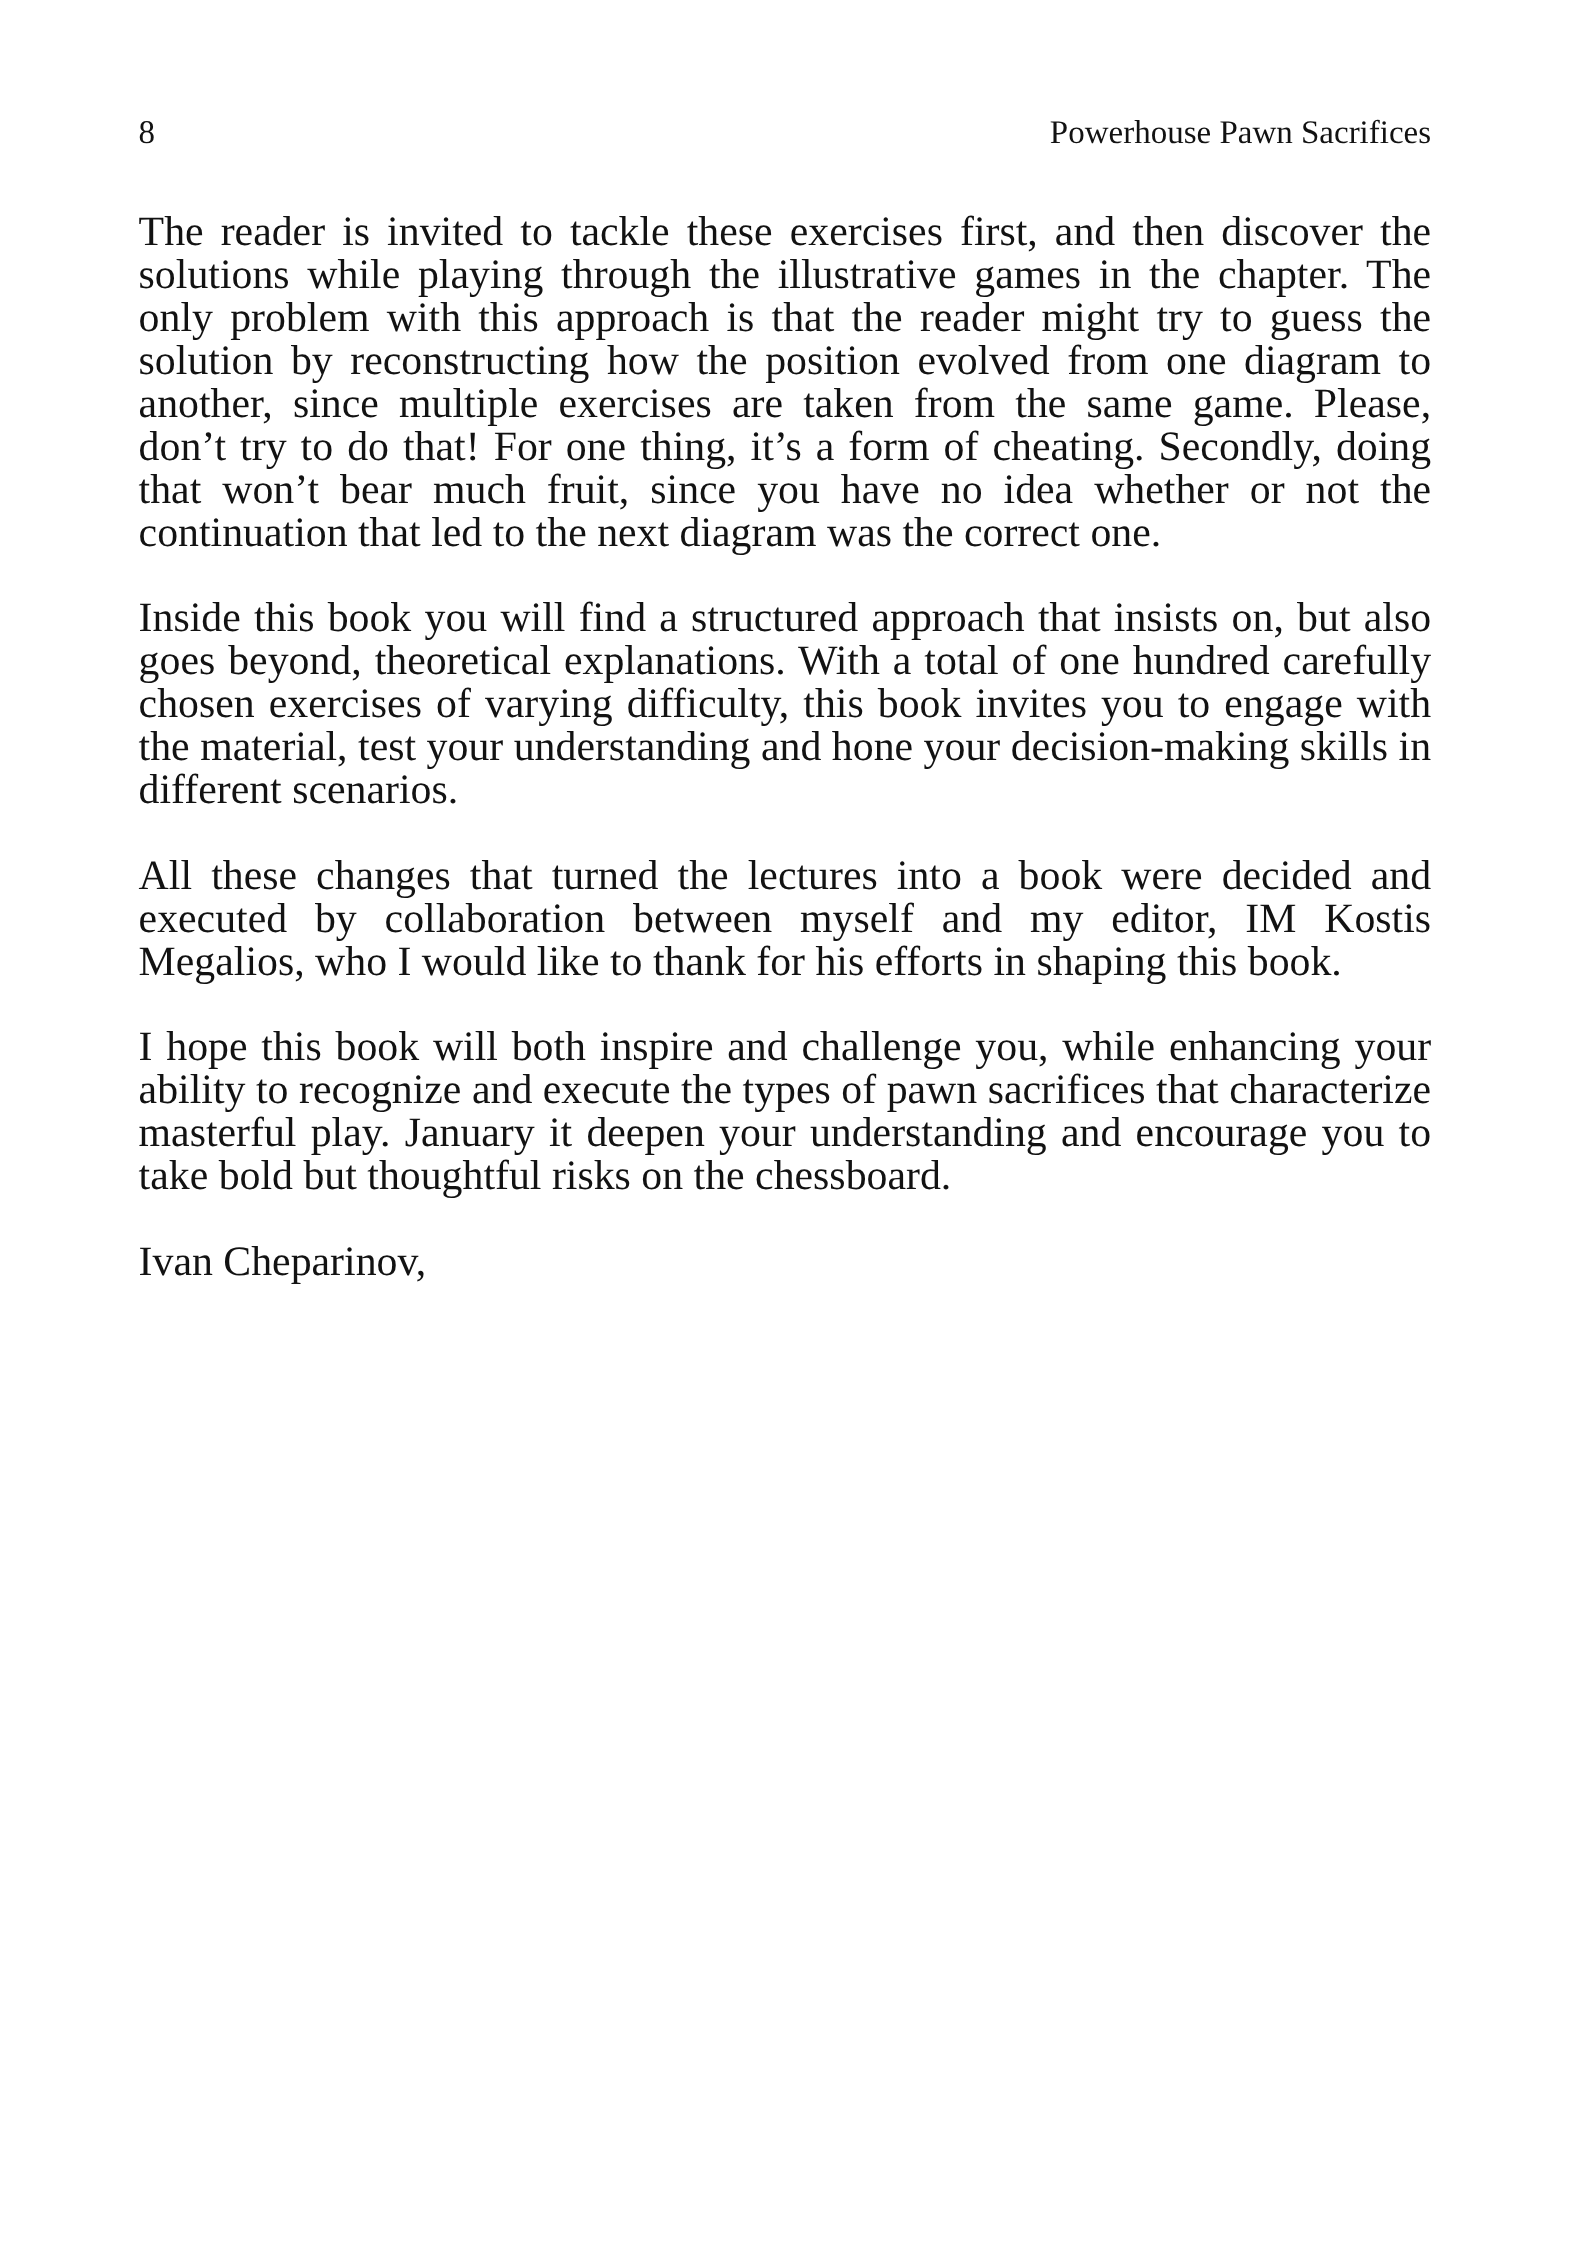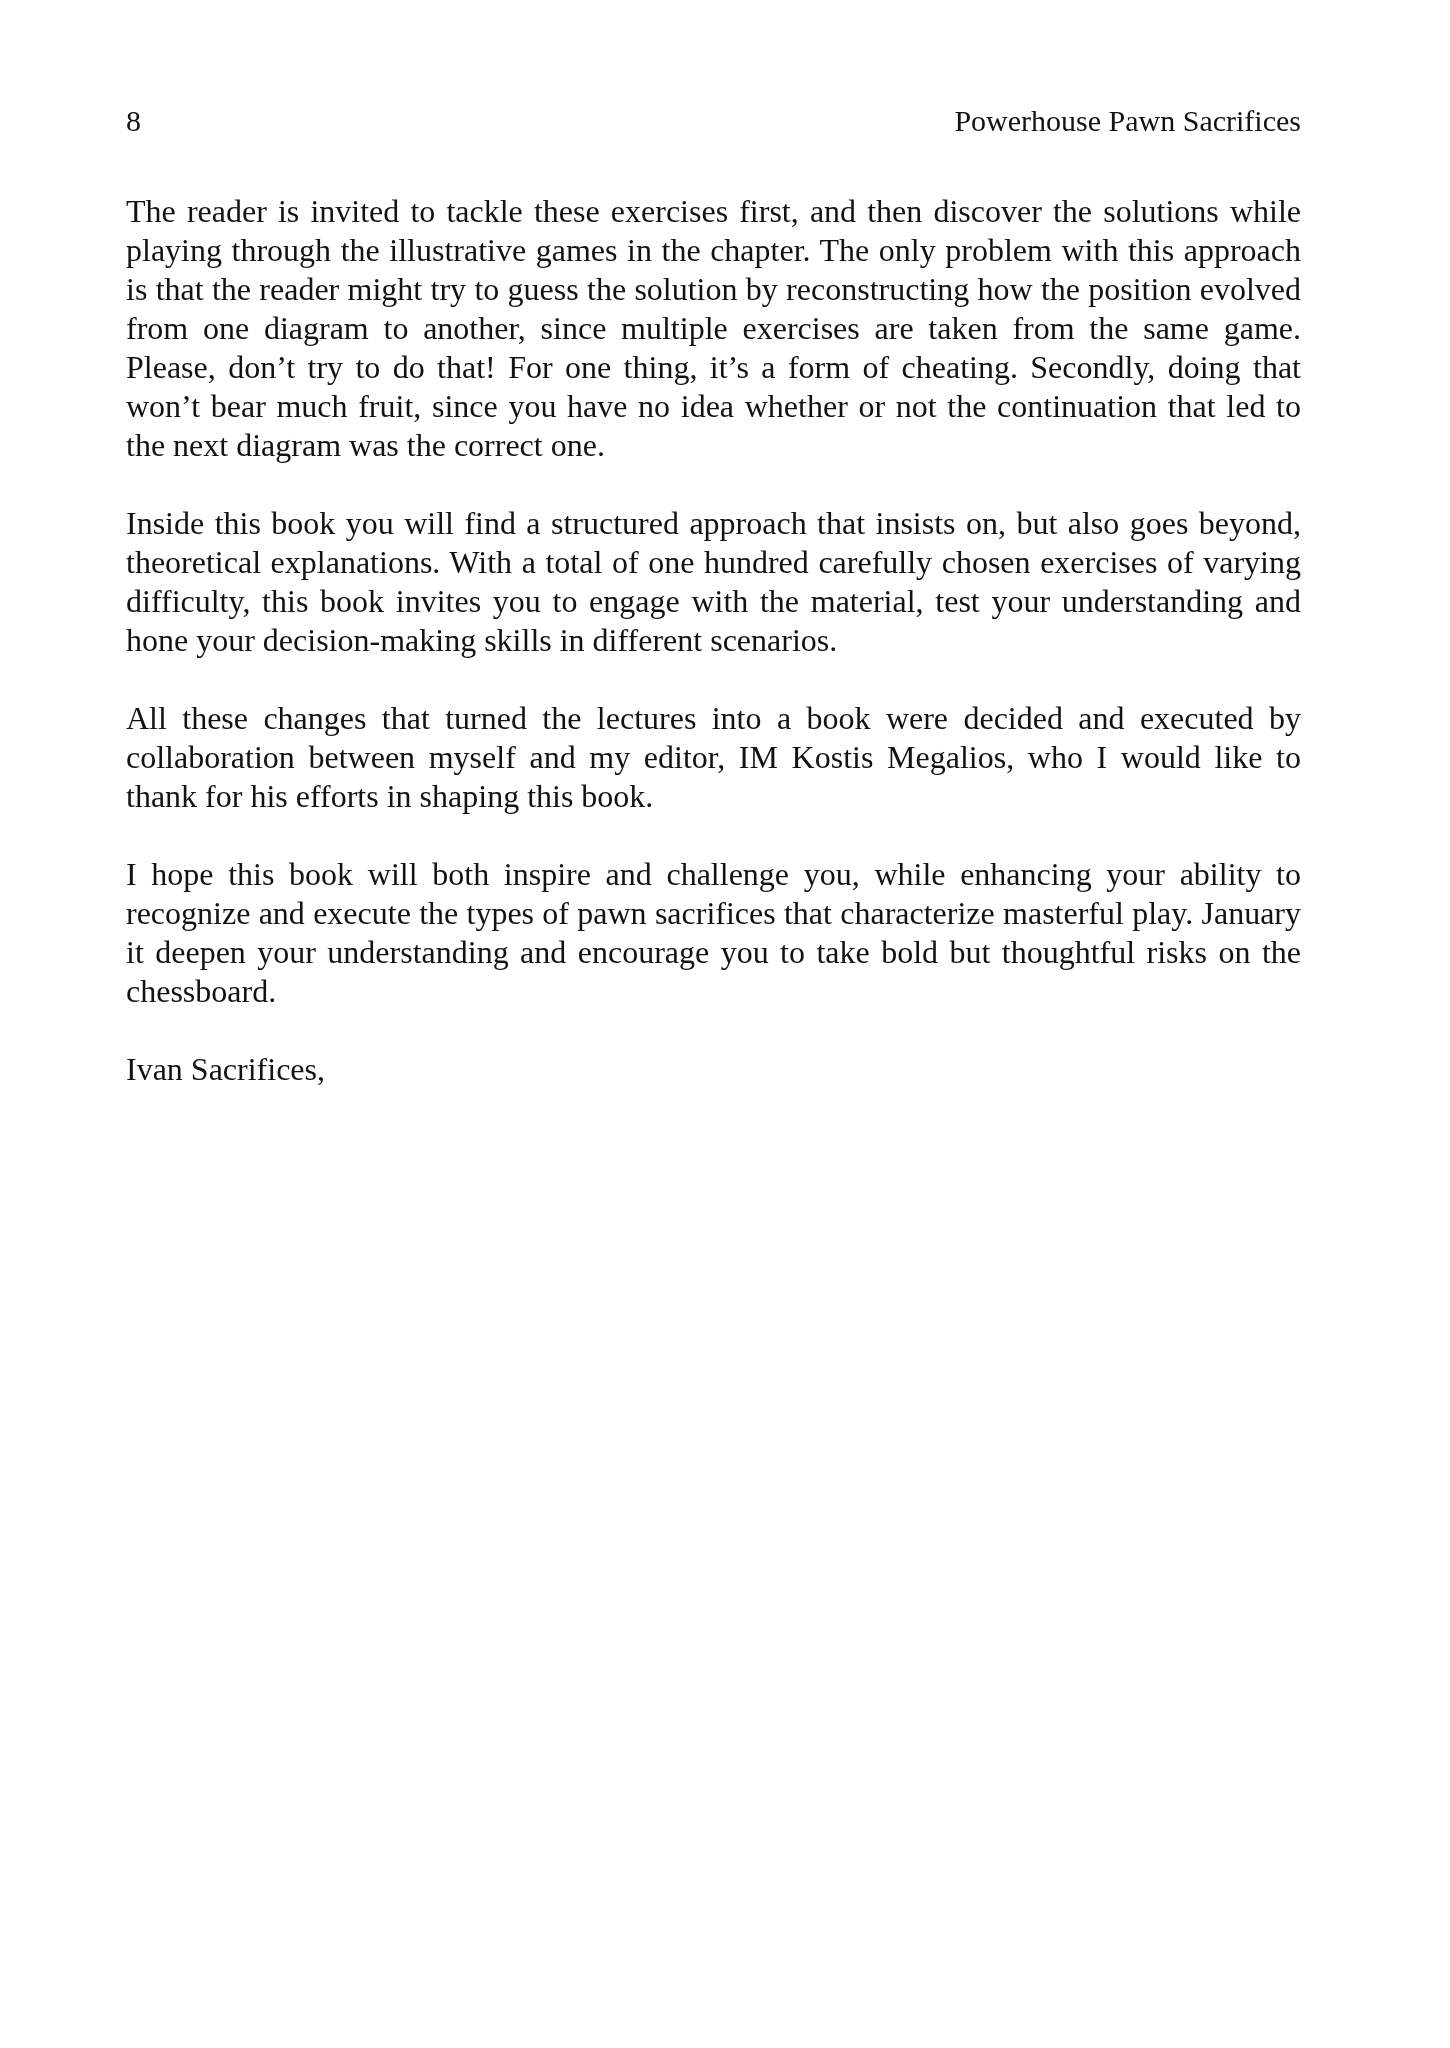--- a/index.html
+++ b/index.html
@@ -31,21 +31,21 @@
   }
   .running-title {
     display: block;
     text-align: right;
   }
   .content {
     position: absolute;
     top: 192px;
     left: 126px;
     width: 1175px;
-    font-size: 32px;
+    font-size: 38px;
     line-height: 39px;
     text-align: justify;
     text-justify: inter-word;
   }
   .content p {
     margin: 0 0 39px 0;
   }
   .signature {
     margin-top: 0;
   }
@@ -64,17 +64,17 @@
     <span class="running-title">Powerhouse Pawn Sacrifices</span>
   </header>
 
   <main class="content">
     <p>The reader is invited to tackle these exercises first, and then discover the solutions while playing through the illustrative games in the chapter. The only problem with this approach is that the reader might try to guess the solution by reconstructing how the position evolved from one diagram to another, since multiple exercises are taken from the same game. Please, don’t try to do that! For one thing, it’s a form of cheating. Secondly, doing that won’t bear much fruit, since you have no idea whether or not the continuation that led to the next diagram was the correct one.</p>
     <p>Inside this book you will find a structured approach that insists on, but also goes beyond, theoretical explanations. With a total of one hundred carefully chosen exercises of varying difficulty, this book invites you to engage with the material, test your understanding and hone your decision-making skills in different scenarios.</p>
     <p>All these changes that turned the lectures into a book were decided and executed by collaboration between myself and my editor, IM Kostis Megalios, who I would like to thank for his efforts in shaping this book.</p>
     <p>I hope this book will both inspire and challenge you, while enhancing your ability to recognize and execute the types of pawn sacrifices that characterize masterful play. January it deepen your understanding and encourage you to take bold but thoughtful risks on the chessboard.</p>
 
     <div class="signature">
-      <p>Ivan Sacrifices,</p>
+      <p>Ivan Cheparinov,</p>
     </div>
   </main>
 
 </div>
 
 </body></html>

